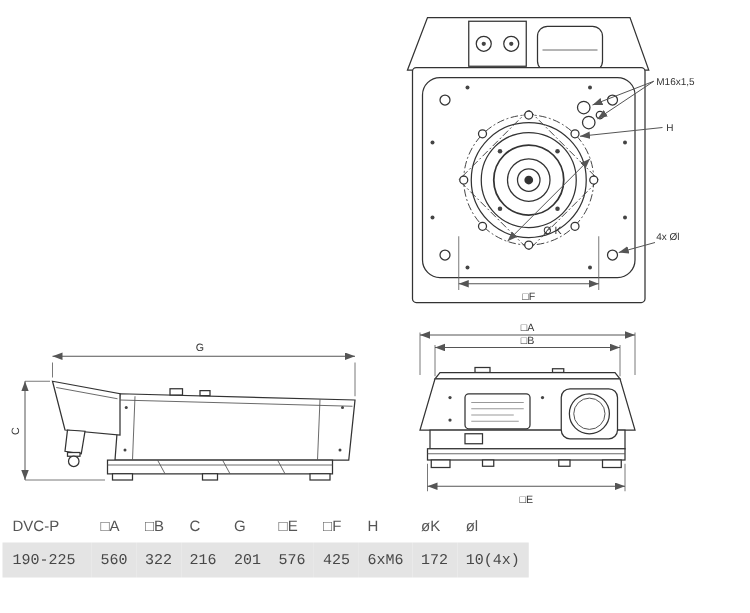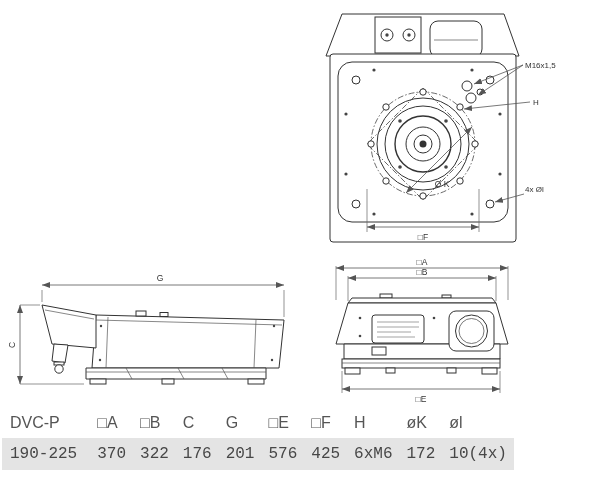--- a/index.html
+++ b/index.html
@@ -14,21 +14,21 @@
   .lbl      { font-size:8px; }
   .dim-text { font-size:8.5px; }
   .outline  { stroke:#333; stroke-width:1; fill:#fff; }
   .thin     { stroke:#555; stroke-width:0.7; fill:none; }
   .faint    { stroke:#999; stroke-width:0.9; fill:none; }
   .hole     { stroke:#333; stroke-width:1; fill:#fff; }
   .dot      { fill:#444; stroke:none; }
   .dashline { stroke:#444; stroke-width:0.8; fill:none; stroke-dasharray:6 2 1.5 2; }
   .dim      { stroke:#555; stroke-width:0.8; fill:none; }
   .ext      { stroke:#666; stroke-width:0.7; fill:none; }
-  .dim-table { position:absolute; left:2px; top:408px; border-collapse:collapse; color:#555; font-size:16px; }
+  .dim-table { position:absolute; left:2px; top:408px; border-collapse:collapse; color:#555; font-size:12px; }
   .dim-table th { font-weight:normal; text-align:left; padding:6px 7px; white-space:nowrap; }
   .dim-table td { padding:7px 7px; color:#474747; white-space:nowrap; }
   .dim-table tbody tr { background:#e4e4e4;font-family:Liberation Mono, monospace; }
   .dim-table th:first-child, .dim-table td:first-child { padding-left:8px; padding-right:13px; }
 </style>
 </head>
 <body>
 
 <div class="canvas">
 
@@ -263,23 +263,23 @@
         <th>□E</th>
         <th>□F</th>
         <th>H</th>
         <th>øK</th>
         <th>øl</th>
       </tr>
     </thead>
     <tbody>
       <tr>
         <td>190-225</td>
-        <td>370</td>
+        <td>560</td>
         <td>322</td>
-        <td>176</td>
+        <td>216</td>
         <td>201</td>
         <td>576</td>
         <td>425</td>
         <td>6xM6</td>
         <td>172</td>
         <td>10(4x)</td>
       </tr>
     </tbody>
   </table>
 

